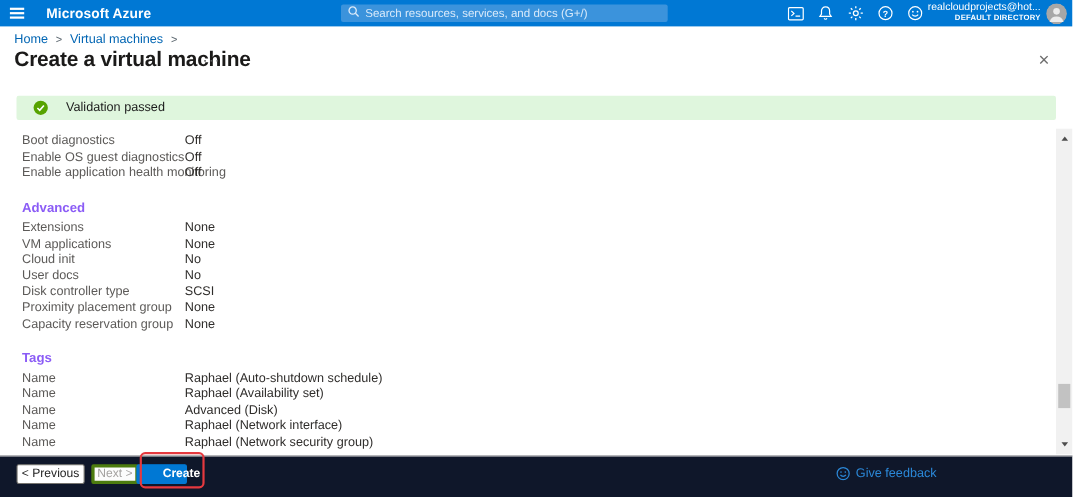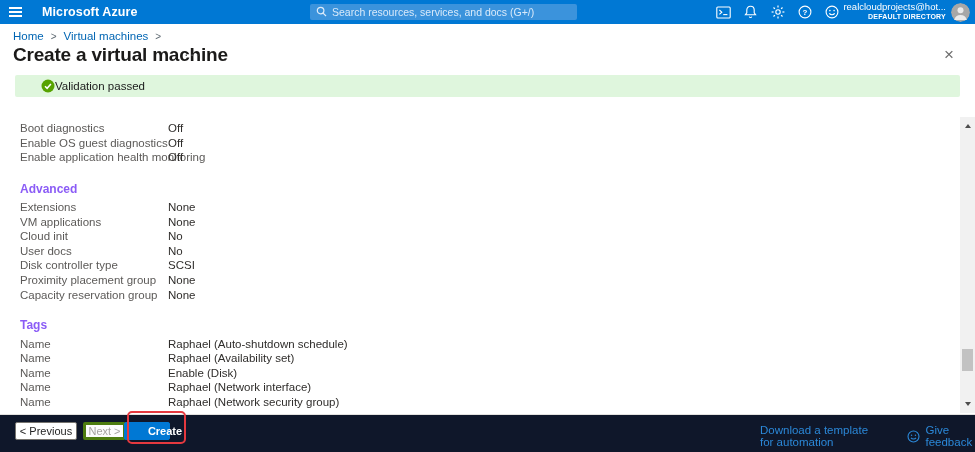--- a/index.html
+++ b/index.html
@@ -21,21 +21,21 @@
     position: absolute; left: 0; top: 0; width: 30px; height: 24px;
     display: flex; flex-direction: column; justify-content: center; align-items: center; gap: 2.5px;
     cursor: pointer;
   }
   .hamburger i { display: block; width: 13px; height: 1.6px; background: #fff; }
   .brand {
     position: absolute; left: 42px; top: 0; height: 24px; line-height: 24px;
     font-size: 12.5px; font-weight: bold; letter-spacing: .1px; cursor: pointer;
   }
   .searchbox {
-    position: absolute; left: 310px; top: 4px; width: 267px; height: 16px;
+    position: absolute; left: 310px; top: 4px; width: 297px; height: 16px;
     background: #3b93dc; border-radius: 2px;
     display: flex; align-items: center; padding: 0 6px; gap: 5px;
   }
   .searchbox input {
     flex: 1; background: transparent; border: none; outline: none;
     font-size: 10.5px; color: #eaf4fc; font-family: inherit;
   }
   .searchbox input::placeholder { color: #d9eafa; opacity: 1; }
   .top-icons {
     position: absolute; left: 716px; top: 0; height: 24px;
@@ -69,23 +69,23 @@
     position: absolute; left: 184px; top: 46px; font-size: 14px; letter-spacing: 1px;
     color: #5d5d5d; cursor: pointer;
   }
   .close-x {
     position: absolute; left: 944px; top: 46px; font-size: 17px; color: #6e6e6e; cursor: pointer;
     line-height: 1;
   }
 
   
   .banner {
-    position: absolute; left: 15px; top: 75px; width: 945px; height: 22px;
+    position: absolute; left: 15px; top: 87px; width: 945px; height: 22px;
     background: #dff6dd; border-radius: 2px;
-    display: flex; align-items: center; padding-left: 26px; gap: 0;
+    display: flex; align-items: center; padding-left: 15px; gap: 16px;
   }
   .banner-text { font-size: 11.5px; color: #1b1b1b; }
 
   
   .drow { position: absolute; left: 20px; width: 900px; height: 14px; font-size: 11.5px; }
   .dlabel { color: #5c5a58; }
   .dvalue { position: absolute; left: 148px; color: #2f2d2b; }
   .section-hdr {
     position: absolute; left: 20px; font-size: 12px; font-weight: bold; color: #8b5cf6;
   }
@@ -272,21 +272,21 @@
 <div class="drow" style="top:338px">
   <span class="dlabel">Name</span>
   <span class="dvalue">Raphael (Auto-shutdown schedule)</span>
 </div>
 <div class="drow" style="top:352px">
   <span class="dlabel">Name</span>
   <span class="dvalue">Raphael (Availability set)</span>
 </div>
 <div class="drow" style="top:367px">
   <span class="dlabel">Name</span>
-  <span class="dvalue">Enable (Disk)</span>
+  <span class="dvalue">Advanced (Disk)</span>
 </div>
 <div class="drow" style="top:381px">
   <span class="dlabel">Name</span>
   <span class="dvalue">Raphael (Network interface)</span>
 </div>
 <div class="drow" style="top:396px">
   <span class="dlabel">Name</span>
   <span class="dvalue">Raphael (Network security group)</span>
 </div>
 
@@ -296,21 +296,20 @@
   <div class="sb-down"></div>
 </div>
 
 <div class="footer">
   <div class="btn btn-prev">&lt; Previous</div>
   <div class="btn btn-next">Next &gt;</div>
   <div class="btn btn-create">Create</div>
   <div class="annotation"></div>
 
   <div class="foot-links">
-    <span class="flink flink-dl">Download a template for automation</span>
     <span style="display:flex;">
       <svg width="13" height="13" viewBox="0 0 14 14">
           <circle cx="7" cy="7" r="5.9" fill="none" stroke="#2b88d8" stroke-width="1.2"></circle>
           <circle cx="4.9" cy="5.6" r="0.8" fill="#2b88d8"></circle>
           <circle cx="9.1" cy="5.6" r="0.8" fill="#2b88d8"></circle>
           <path d="M4.3 8.4a3.4 3.4 0 0 0 5.4 0" fill="none" stroke="#2b88d8" stroke-width="1.2"></path>
         </svg>
     </span>
     <span class="flink">Give feedback</span>
   </div>

